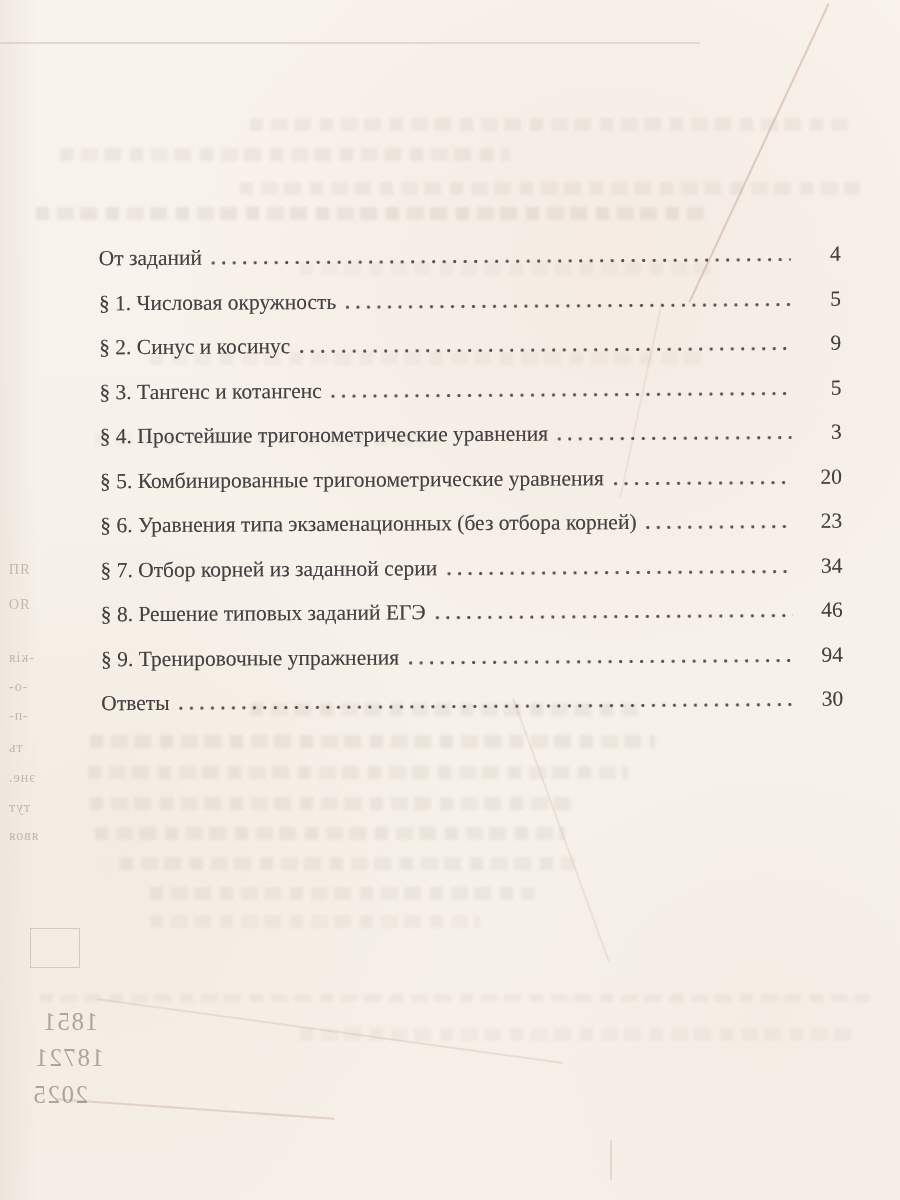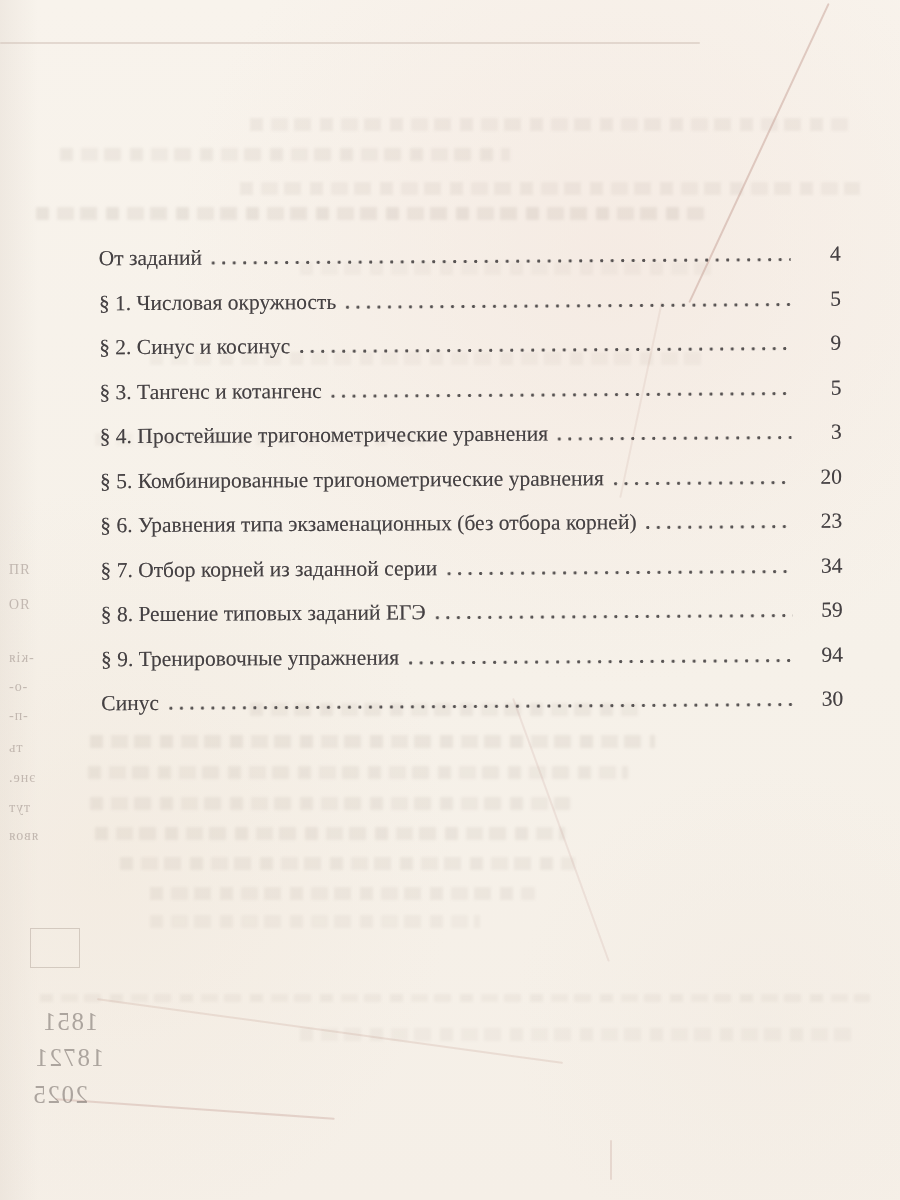--- a/index.html
+++ b/index.html
@@ -186,31 +186,31 @@
 
   <div class="toc-row">
     <span class="toc-label">§ 7. Отбор корней из заданной серии</span>
     <span class="leader"></span>
     <span class="toc-page">34</span>
   </div>
 
   <div class="toc-row">
     <span class="toc-label">§ 8. Решение типовых заданий ЕГЭ</span>
     <span class="leader"></span>
-    <span class="toc-page">59</span>
+    <span class="toc-page">46</span>
   </div>
 
   <div class="toc-row">
     <span class="toc-label">§ 9. Тренировочные упражнения</span>
     <span class="leader"></span>
     <span class="toc-page">94</span>
   </div>
 
   <div class="toc-row">
-    <span class="toc-label">Синус</span>
+    <span class="toc-label">Ответы</span>
     <span class="leader"></span>
     <span class="toc-page">30</span>
   </div>
 </div>
 
   <div class="stamps">
   <span class="stamp">1851</span>
 
   <span class="stamp">18721</span>
 

